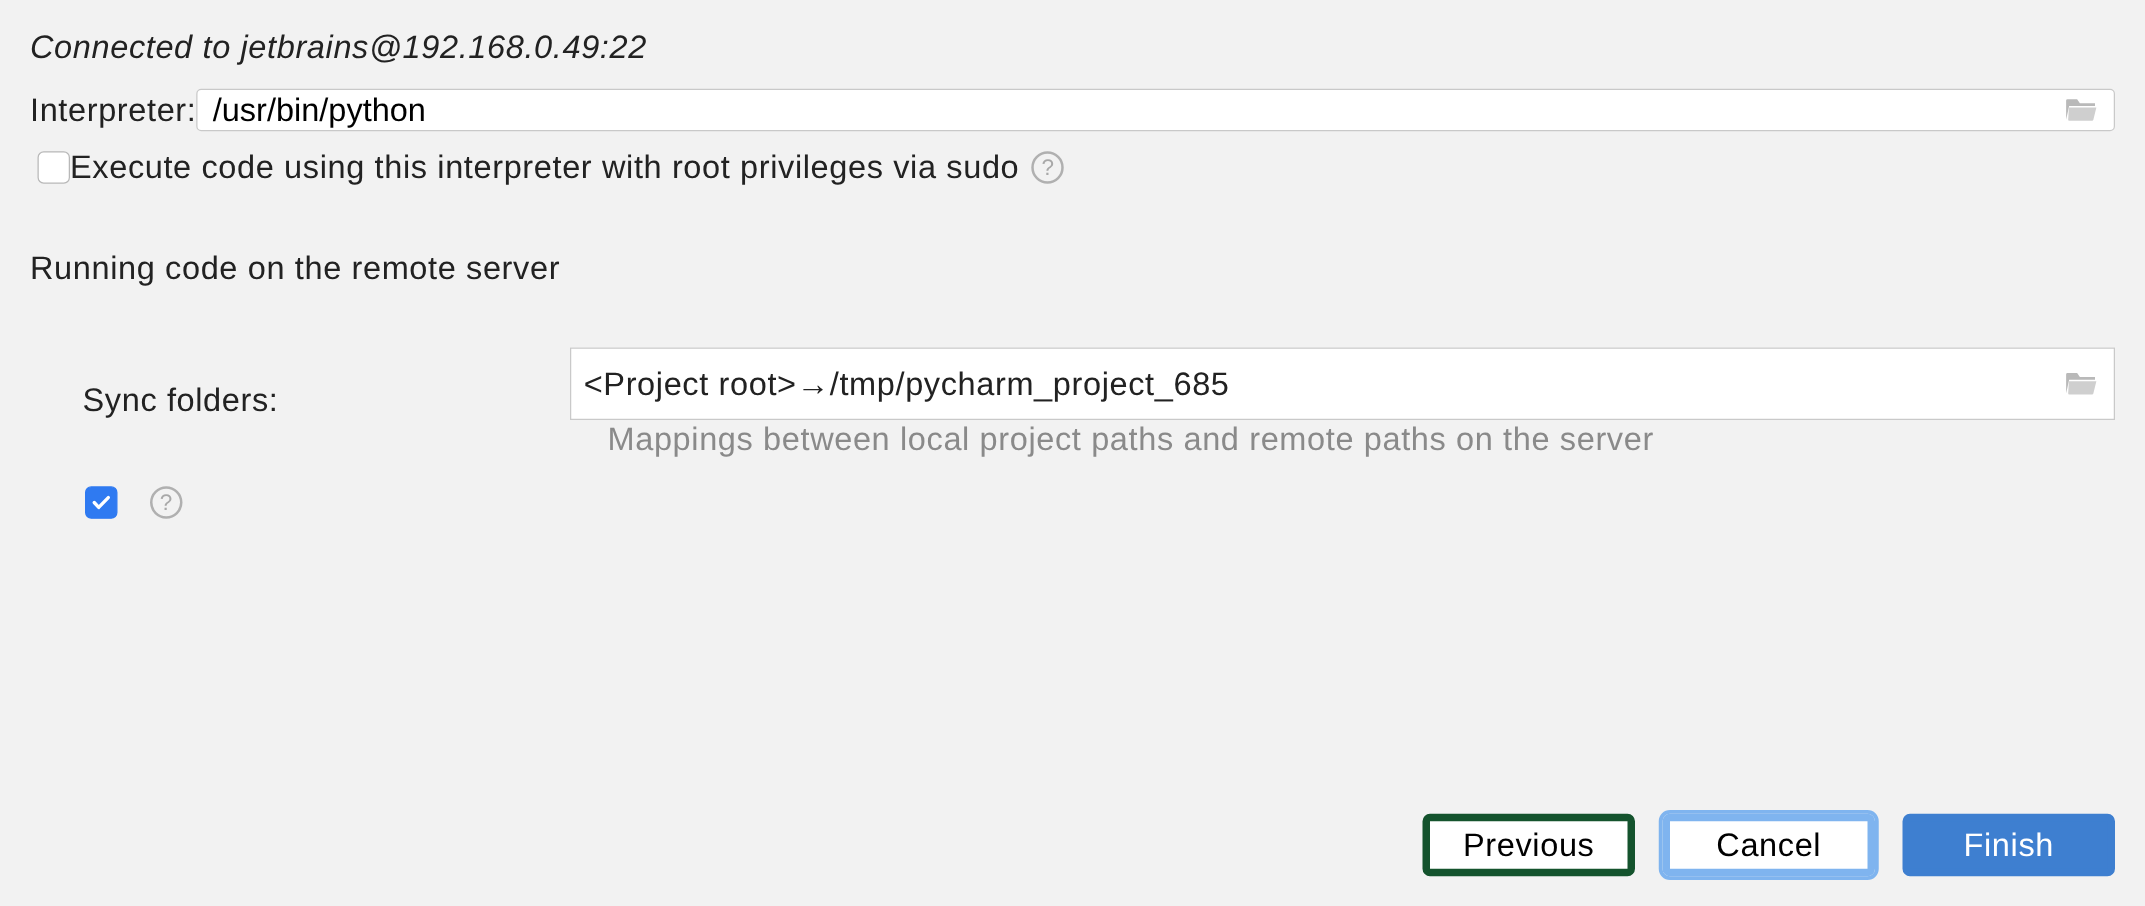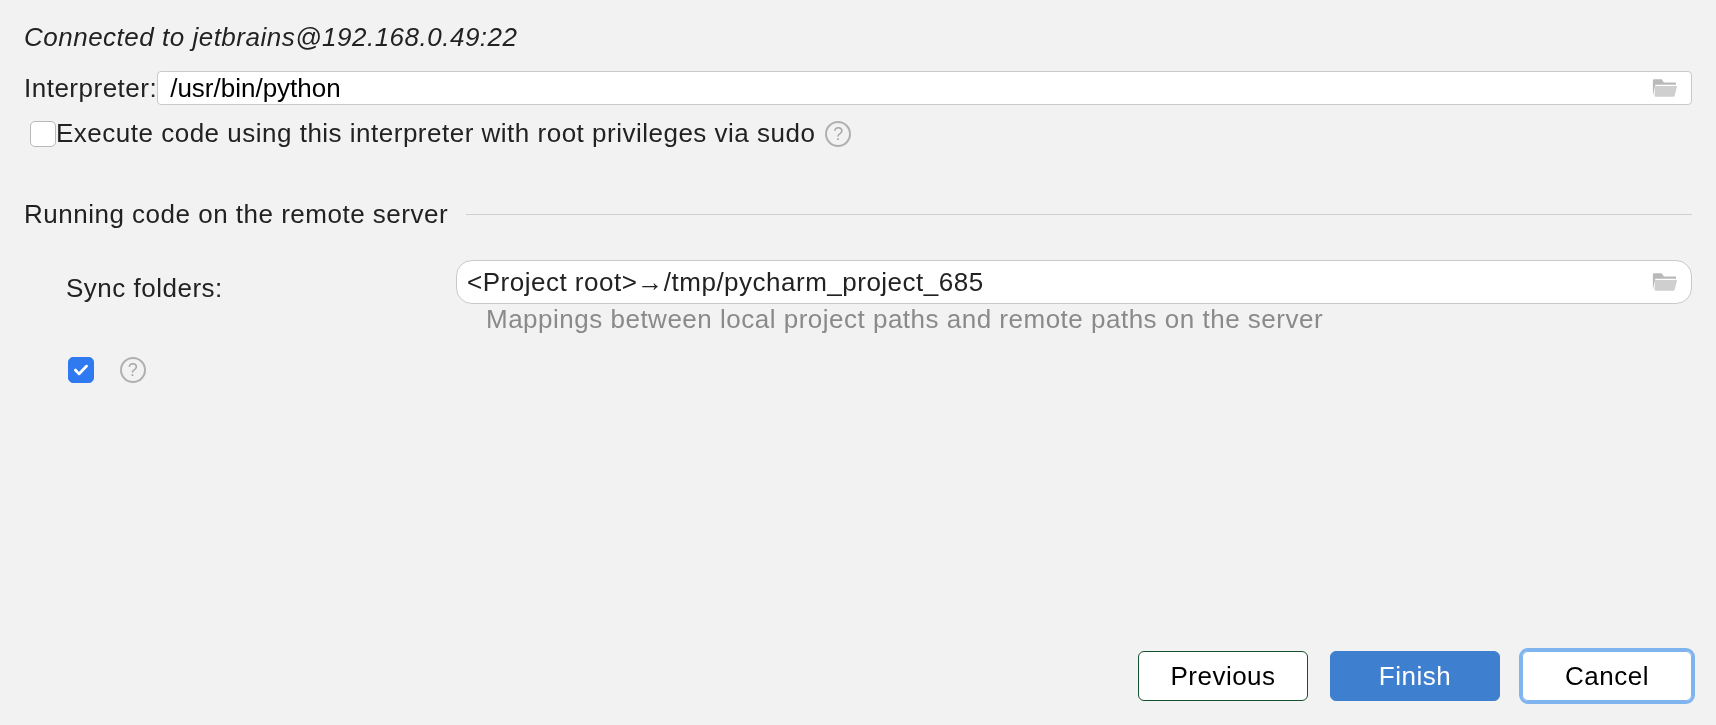--- a/index.html
+++ b/index.html
@@ -101,22 +101,23 @@
     justify-content: center;
     flex: none;
     margin-left: 10px;
   }
 
   .section {
     margin-top: 50px;
   }
   .section-header {
     display: flex;
-    align-items: center;
+    align-items: flex-start;
     gap: 18px;
+    flex-direction: column;
   }
   .section-header .line {
     flex: 1;
     height: 1px;
     background: #d0d0d0;
   }
 
   .sync-row {
     display: flex;
     align-items: flex-end;
@@ -125,22 +126,22 @@
   }
   .sync-label {
     width: 390px;
   }
   .sync-input-wrap {
     flex: 1;
     display: flex;
     align-items: center;
     background: #ffffff;
     border: 1px solid #c9c9c9;
-    border-radius: 16px;
-    height: 44px;
+    border-radius: 0;
+    height: 58px;
     padding: 0 10px;
   }
   .sync-value {
     flex: 1;
     white-space: nowrap;
     overflow: hidden;
   }
 
   .hint-row {
     padding-left: 462px;
@@ -159,21 +160,21 @@
     position: absolute;
     right: 24px;
     bottom: 24px;
     display: flex;
     gap: 22px;
   }
   .btn {
     min-width: 170px;
     height: 50px;
     border-radius: 6px;
-    border: 1px solid #14532d;
+    border: 6px solid #14532d;
     background: #ffffff;
     font: inherit;
     letter-spacing: 0.5px;
     cursor: pointer;
     padding: 0 24px;
   }
   .btn.primary {
     background: #3e7fd0;
     border-color: #3e7fd0;
     color: #ffffff;
@@ -238,17 +239,17 @@
         <svg viewBox="0 0 16 16" width="18" height="18">
             <path d="M3 8l3.2 3.5L13 4.5" stroke="#fff" stroke-width="2.4" fill="none" stroke-linecap="round" stroke-linejoin="round"></path>
           </svg>
       </span>
       <span class="help-icon">?</span>
     </div>
   </div>
 
   <div class="button-bar">
     <button class="btn">Previous</button>
+    <button class="btn focus-ring">Cancel</button>
     <button class="btn primary">Finish</button>
-    <button class="btn focus-ring">Cancel</button>
   </div>
 
 </div>
 
 </body></html>

